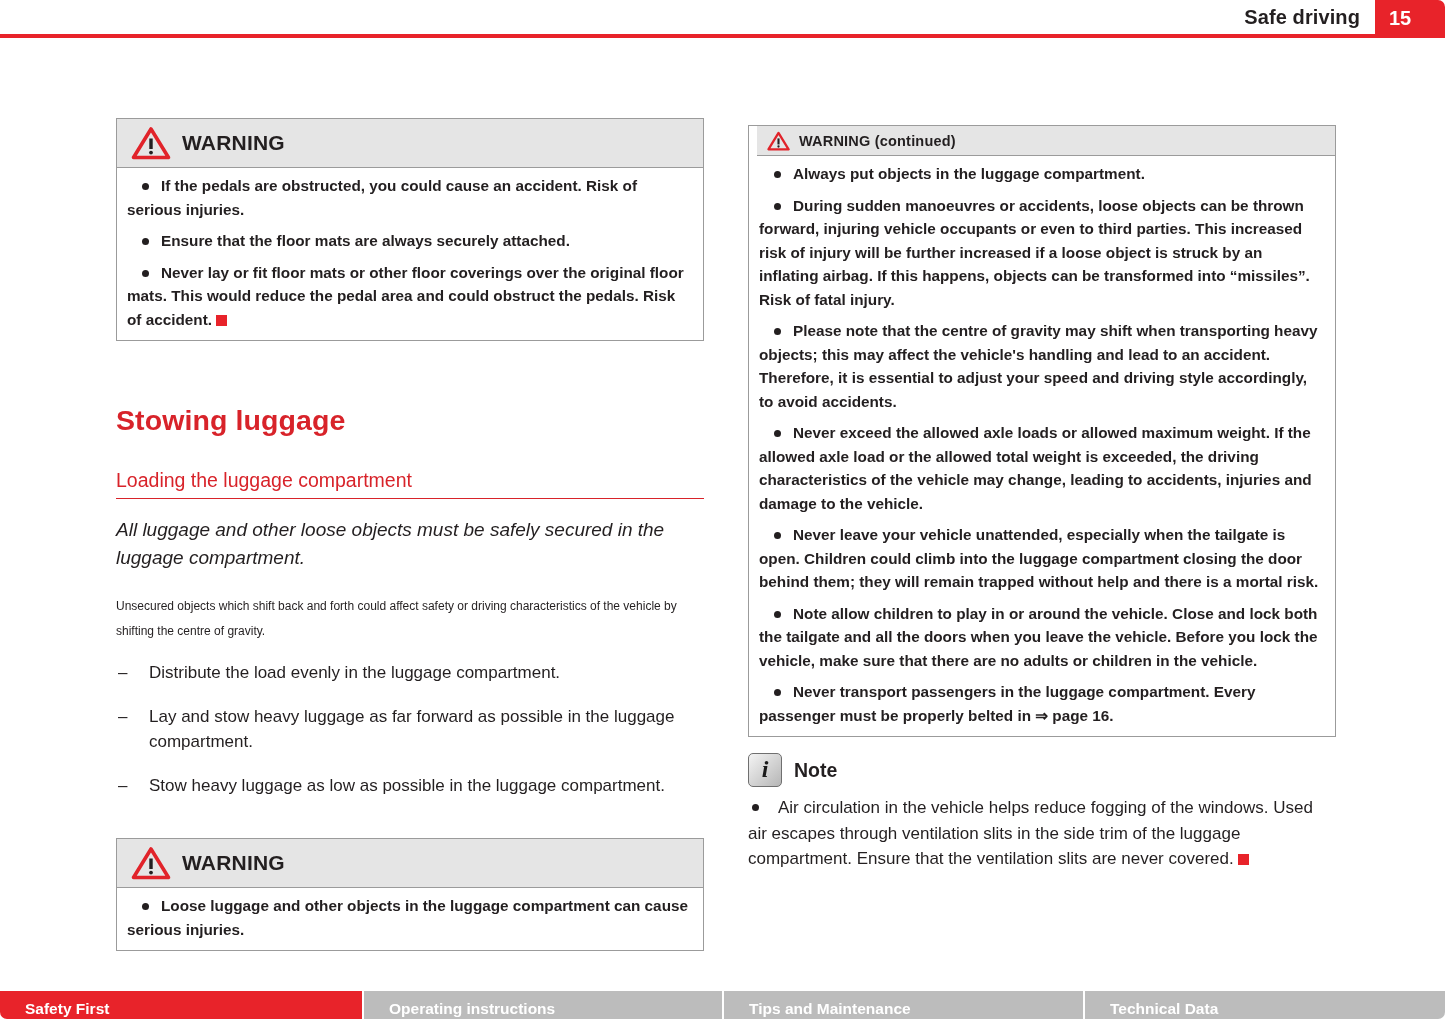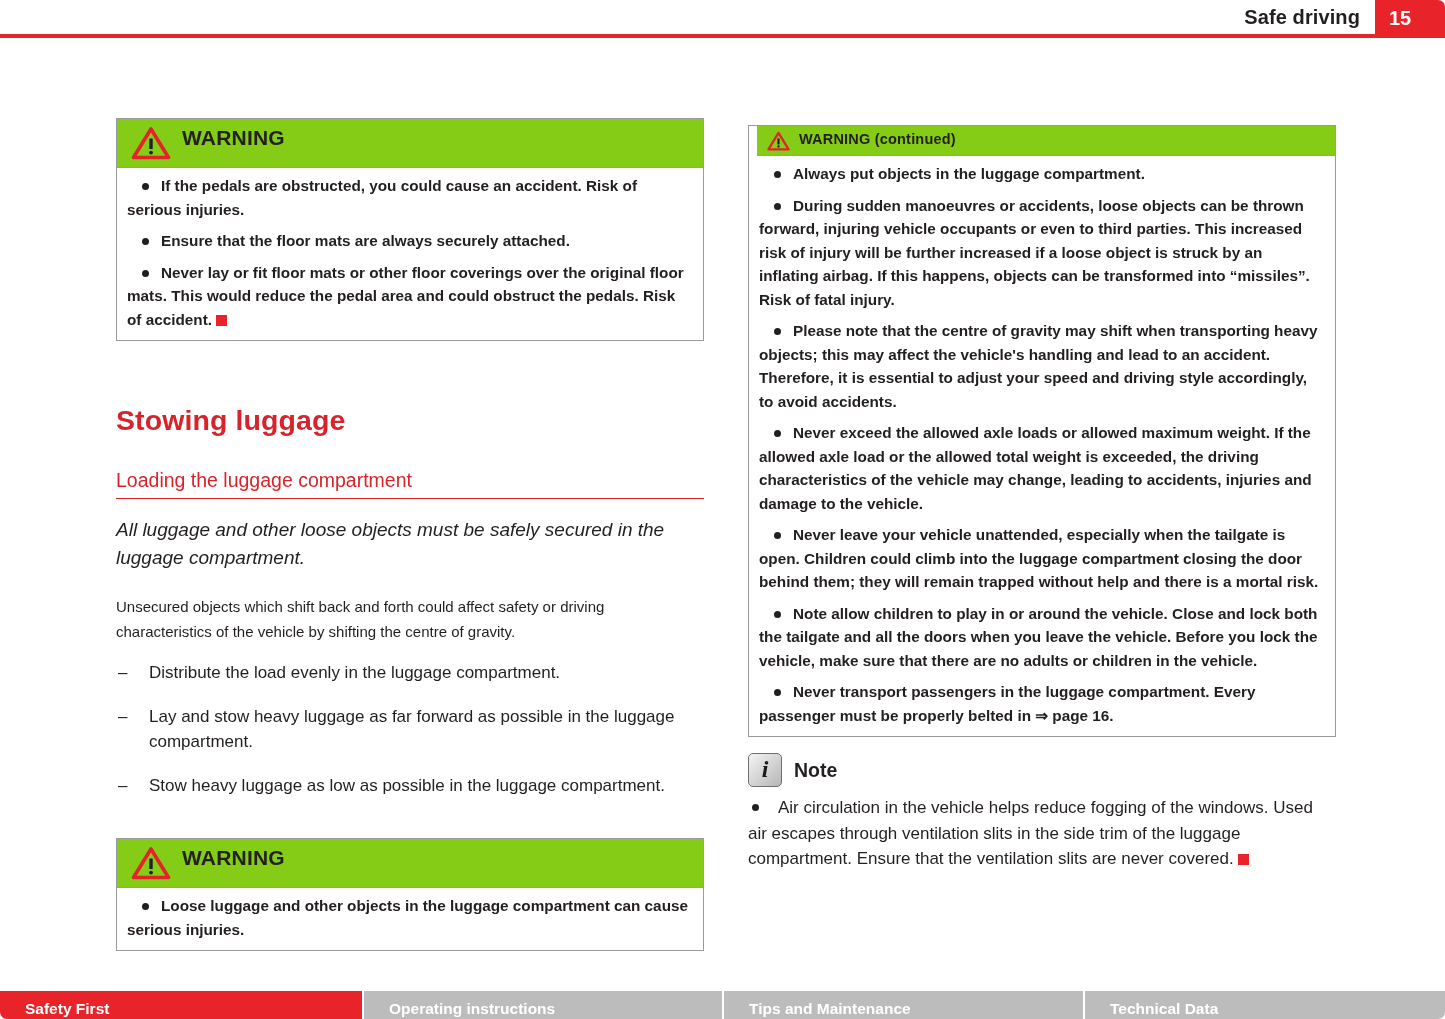--- a/index.html
+++ b/index.html
@@ -32,22 +32,22 @@
     background: #e8232a;
   }
 
   
   .col-left  { position: absolute; left: 116px; top: 118px; width: 588px; }
   .col-right { position: absolute; left: 748px; top: 125px; width: 588px; }
 
   
   .warnbox { border: 1px solid #9b9b9b; background: #ffffff; margin-bottom: 0; }
   .warnbox-head {
-    background: #84cc16; border-bottom: 1px solid #9b9b9b;
-    display: flex; padding: 7px 12px 7px 14px;
+    background: #e5e5e5; border-bottom: 1px solid #9b9b9b;
+    display: flex; align-items: center; padding: 7px 12px 7px 14px;
   }
   .warnbox-head.small { padding: 5px 10px 4px 10px; margin-left: 8px; }
   .warn-tri { flex: 0 0 auto; margin-right: 11px; display: block; }
   .warnbox-title { font-size: 21px; font-weight: bold; color: #231f20; letter-spacing: .2px; }
   .warnbox-title.small { font-size: 14.5px; font-weight: bold; }
   .warnbox-body { padding: 6px 10px 9px 10px; }
 
   ul.bullets { list-style: none; margin: 0; padding: 0; }
   ul.bullets li {
     position: relative;
@@ -75,21 +75,21 @@
   h2.subsect {
     font-size: 19.5px; font-weight: normal; color: #d8232a;
     margin: 32px 0 8px 0; padding-bottom: 6px;
     border-bottom: 1.5px solid #d8232a;
   }
   p.intro-italic {
     font-size: 19px; font-style: italic; line-height: 28px;
     margin: 17px 0 0 0; color: #231f20;
   }
   p.body {
-    font-size: 15px; line-height: 25px; margin: 22px 0 16px 0; color: #231f20;
+    font-size: 12px; line-height: 25px; margin: 22px 0 16px 0; color: #231f20;
   }
 
   ul.dashes { list-style: none; margin: 16px 0 0 0; padding: 0; }
   ul.dashes li {
     position: relative; font-size: 17px; line-height: 25.5px;
     margin: 0 0 18px 0; padding-left: 33px; color: #231f20;
   }
   ul.dashes li:last-child { margin-bottom: 0; }
   ul.dashes li::before {
     content: "\2013"; position: absolute; left: 2px; top: 0; color: #231f20;

